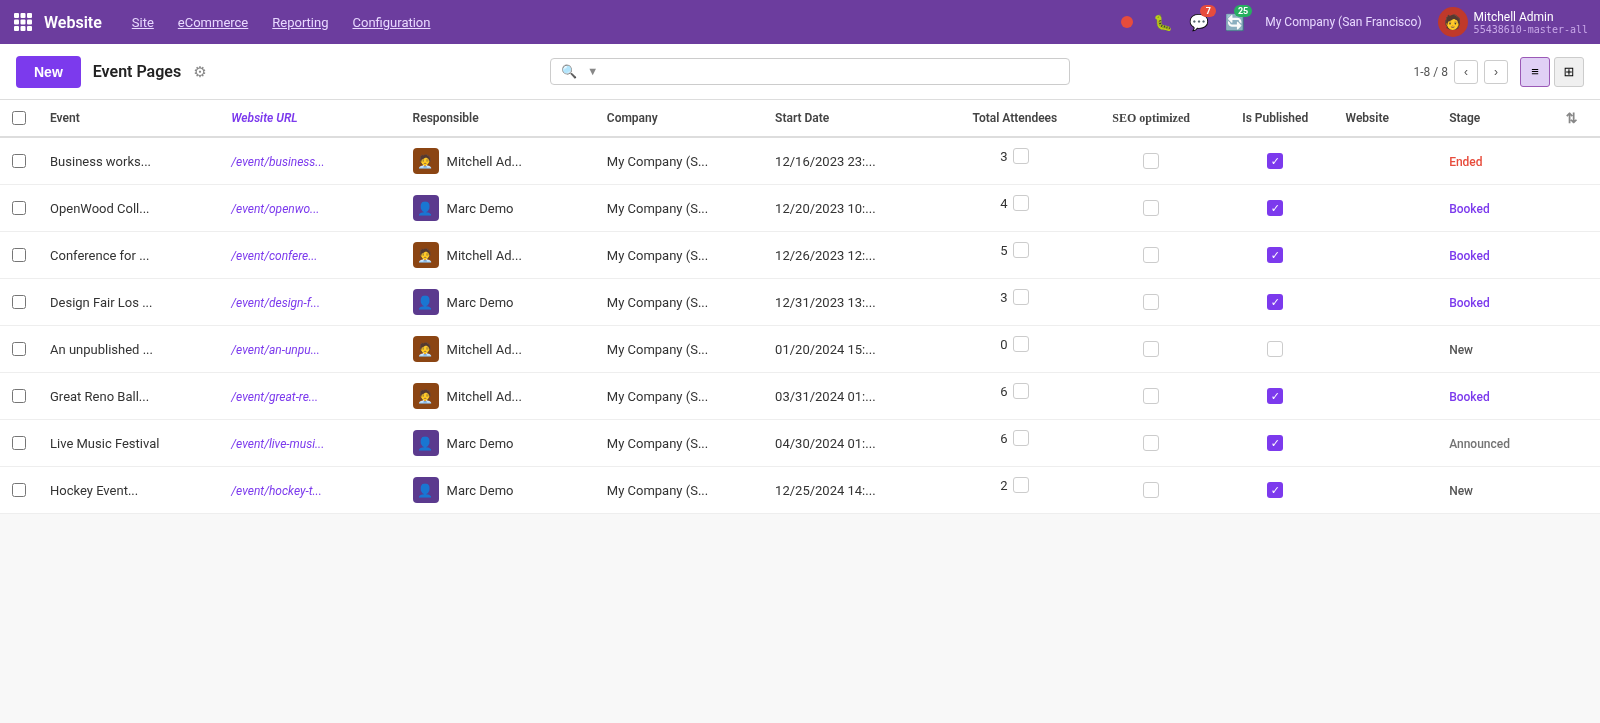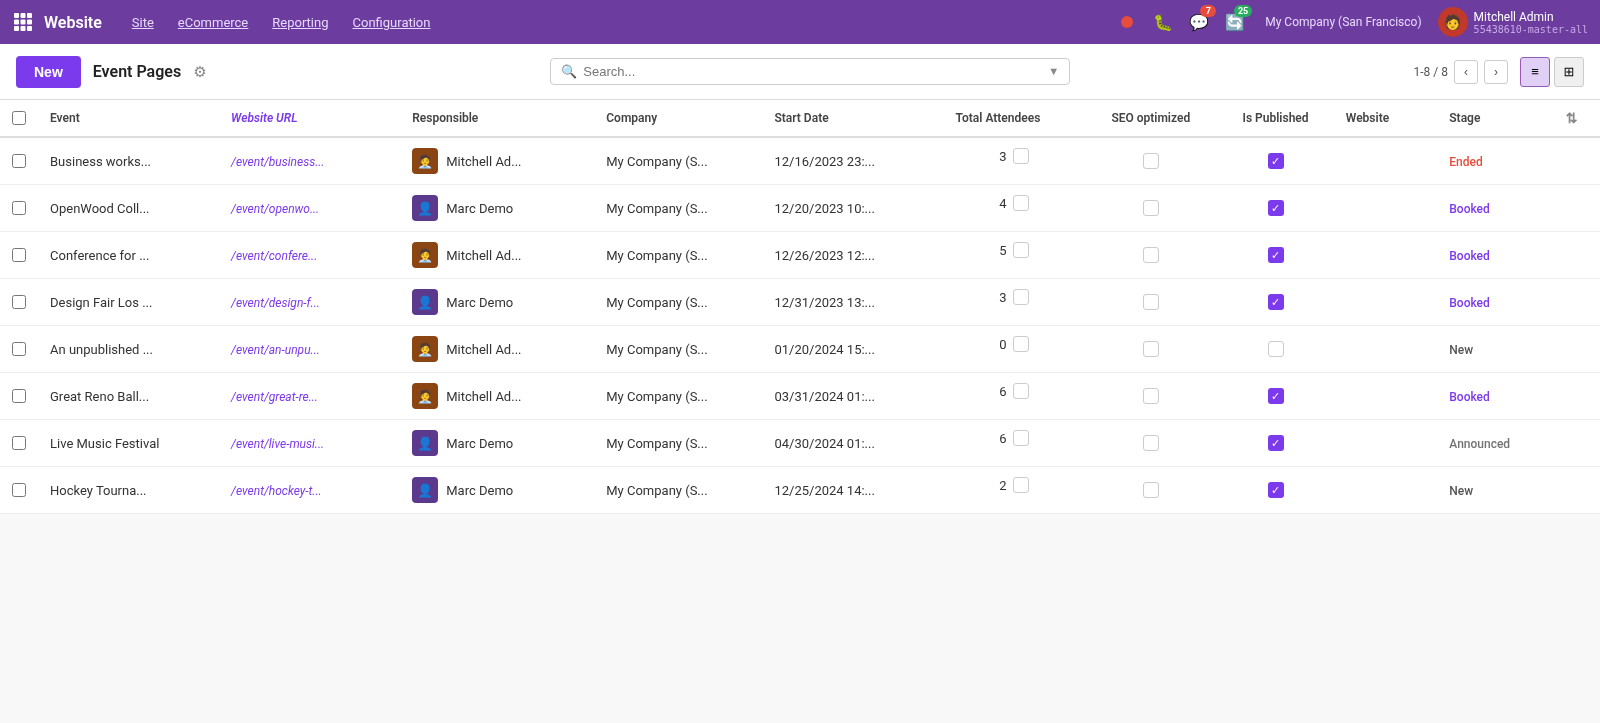--- a/index.html
+++ b/index.html
@@ -82,22 +82,22 @@
       color: #444; white-space: nowrap; cursor: pointer; user-select: none;
     }
     tbody tr { border-bottom: 1px solid #eee; }
     td { padding: 10px 12px; font-size: 13px; color: #333; vertical-align: middle; }
     .col-check { width: 36px; }
     .col-event { min-width: 140px; }
     .col-url { min-width: 140px; color: #7c3aed; font-style: italic; }
     .col-responsible { min-width: 150px; }
     .col-company { min-width: 130px; }
     .col-date { min-width: 140px; }
-    .col-attendees { min-width: 60px; }
-    .col-seo { min-width: 100px; text-align: center; }
+    .col-attendees { min-width: 60px; text-align: center; }
+    .col-seo { min-width: 100px; text-align: center; font-family: Liberation Serif, serif; }
     .col-published { min-width: 90px; text-align: center; }
     .col-website { min-width: 80px; }
     .col-stage { min-width: 90px; }
 
     .checkbox-cell { display: flex; align-items: center; justify-content: center; }
     input[type="checkbox"] { width: 14px; height: 14px; cursor: pointer; accent-color: #7c3aed; }
 
     .responsible-cell { display: flex; align-items: center; gap: 8px; }
     .avatar-sm {
       width: 26px; height: 26px; border-radius: 4px; overflow: hidden;
@@ -181,21 +181,20 @@
   </div>
 </nav>
 
 <div class="toolbar">
   <button class="btn-new">New</button>
   <span class="toolbar-title">Event Pages</span>
   <span class="toolbar-gear">⚙</span>
   <div class="toolbar-spacer"></div>
   <div class="search-box">
     <span class="search-icon">🔍</span>
-    <input class="search-input" type="text" placeholder="Search..." style="">
     <span class="search-dropdown">▼</span>
   </div>
   <div class="toolbar-spacer"></div>
   <div class="pagination">
     <span>1-8 / 8</span>
     <button class="pag-btn">‹</button>
     <button class="pag-btn">›</button>
   </div>
   <div class="view-btns">
     <button class="view-btn active">≡</button>
@@ -442,21 +441,21 @@
     <td class="col-website"></td>
     <td class="col-stage"><span class="stage-badge stage-announced">Announced</span></td>
     <td></td>
   </tr>
         <tr>
     <td class="col-check">
             <div class="checkbox-cell">
               <input type="checkbox" style="">
             </div>
           </td>
-    <td class="col-event" style="cursor:pointer;">Hockey Tourna...</td>
+    <td class="col-event" style="cursor:pointer;">Hockey Event...</td>
     <td class="col-url"><span class="url-text">/event/hockey-t...</span></td>
     <td class="col-responsible">
       <div class="responsible-cell">
         <div class="avatar-sm avatar-marc">👤</div>
         <span>Marc Demo</span>
       </div>
     </td>
     <td class="col-company">My Company (S...</td>
     <td class="col-date">12/25/2024 14:...</td>
     <td class="col-attendees" style="display:flex;align-items:center;justify-content:center;gap:6px;">2 <div class="unchecked-box" style="display:inline-block"></div></td>

